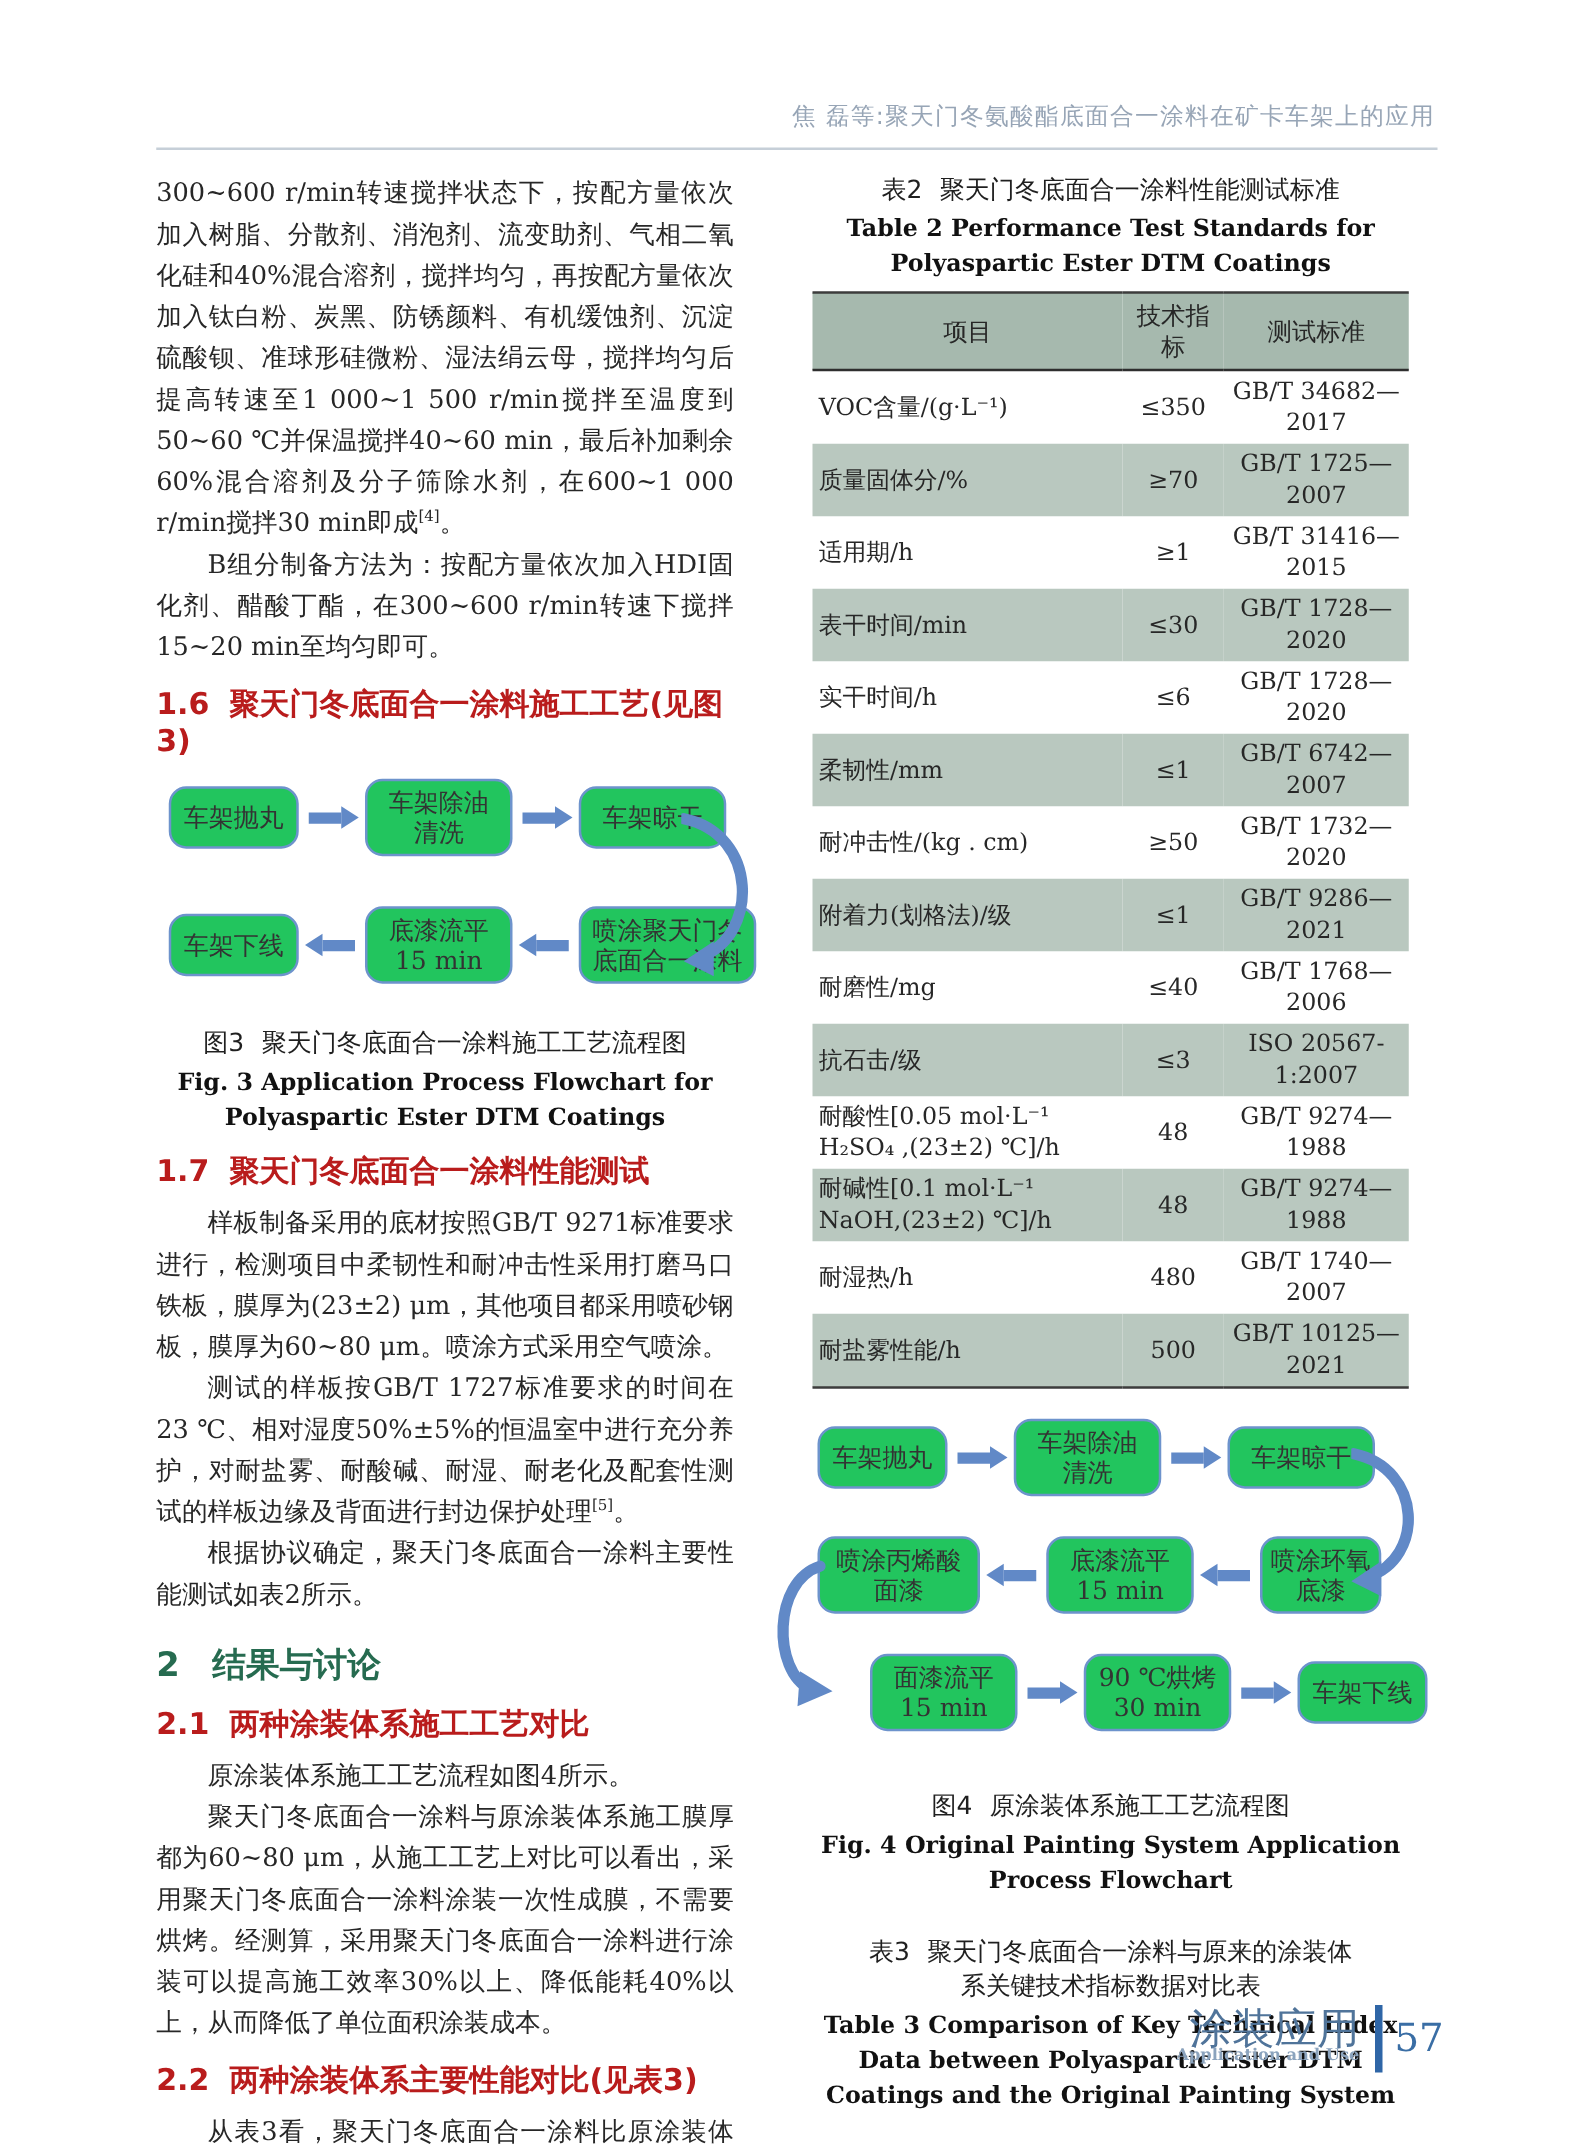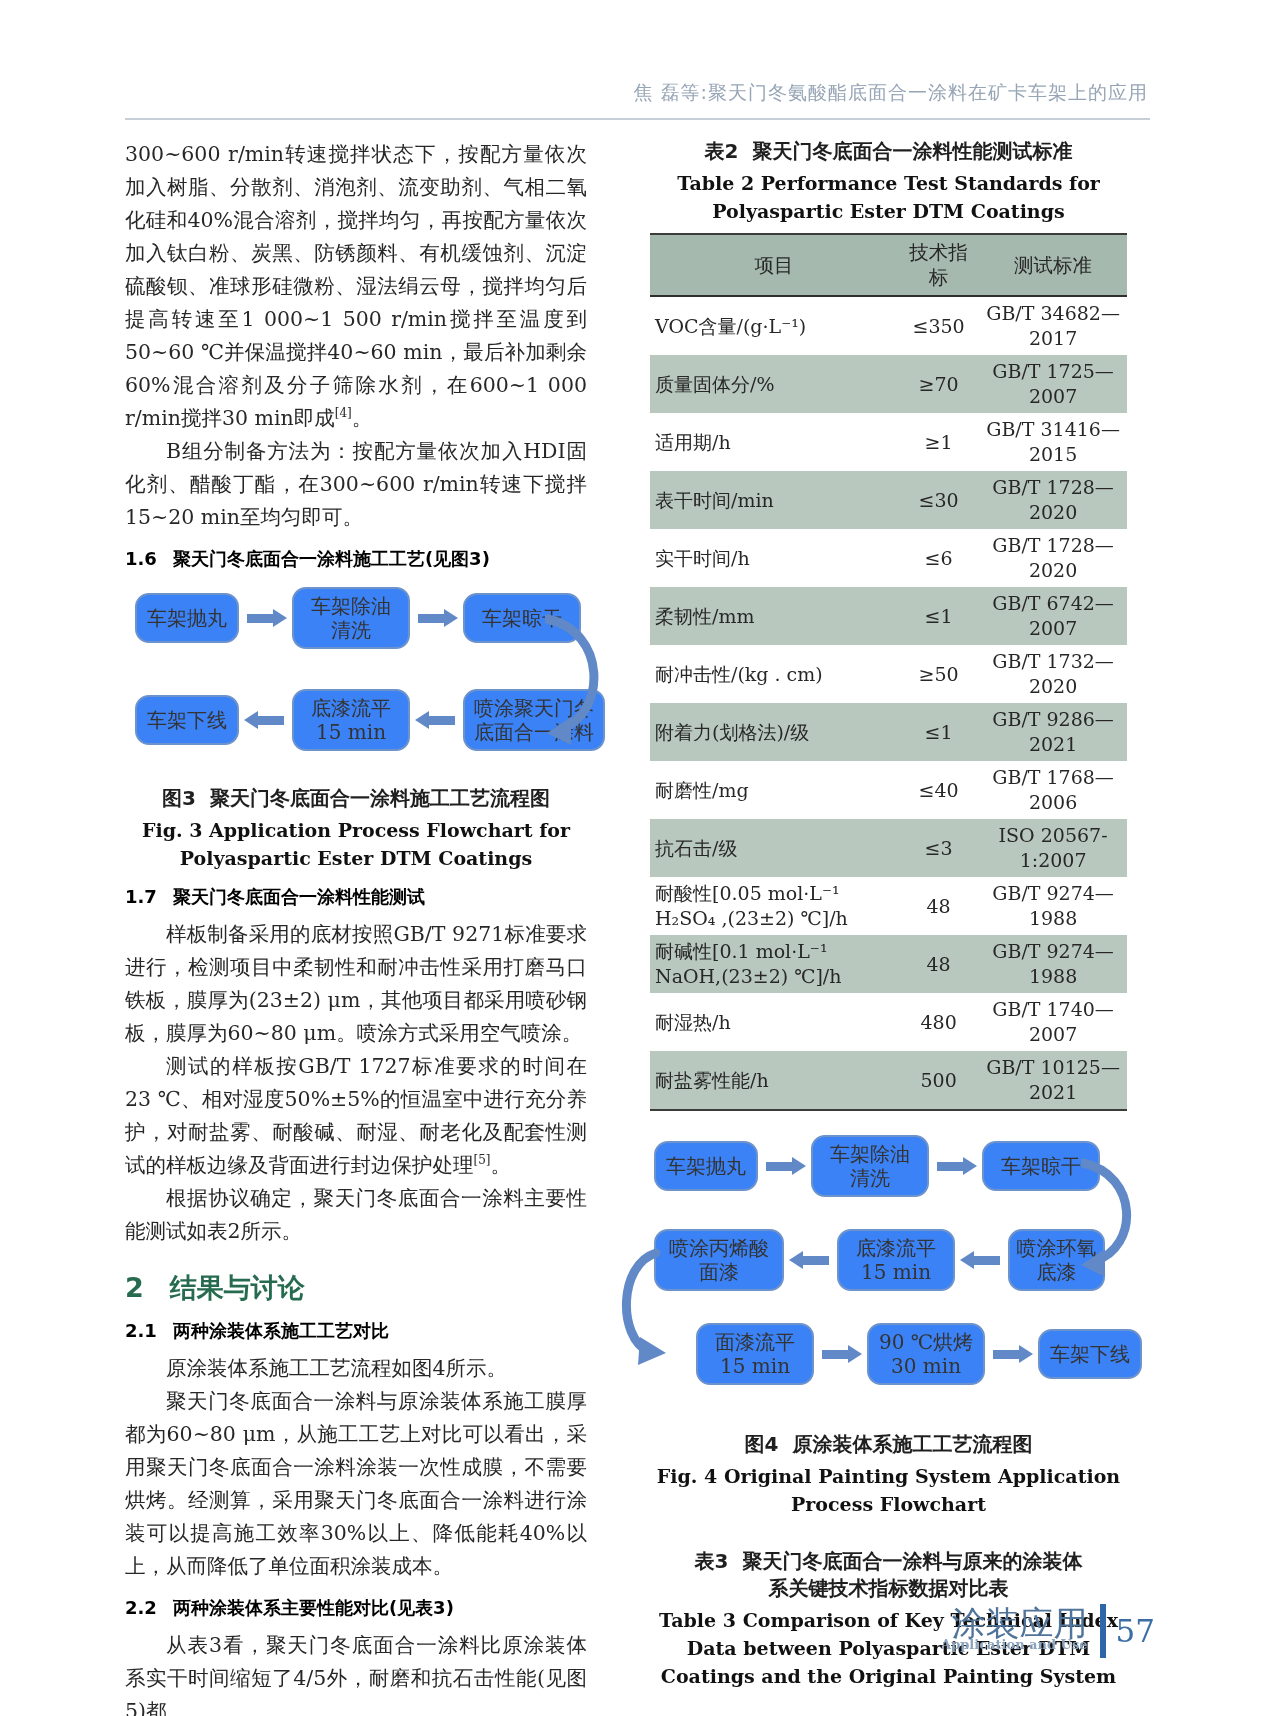--- a/index.html
+++ b/index.html
@@ -11,42 +11,42 @@
         font-family:"DejaVu Sans","Liberation Sans",sans-serif;}
   .head-rule{position:absolute;top:118px;left:125px;right:125px;border-top:2px solid #c6cfd8;}
   
   .col-left{position:absolute;left:125px;top:138px;width:462px;}
   .col-right{position:absolute;left:650px;top:138px;width:477px;}
   
   p.body{font-size:20.5px;line-height:33px;text-align:justify;margin:0;text-indent:2em;}
   p.noindent{text-indent:0;}
   sup{font-size:12px;vertical-align:super;line-height:0;}
   
-  .h3{color:#000000;font-weight:bold;font-size:18px;margin:13px 0 9px;
+  .h3{color:#b91c1c;font-weight:bold;font-size:24px;margin:13px 0 9px;
       font-family:"DejaVu Sans","Liberation Sans",sans-serif;}
   .h3 .hnum{margin-right:16px;}
   .h1{color:#266b50;font-weight:bold;font-size:27px;margin:22px 0 12px;
       font-family:"DejaVu Sans","Liberation Sans",sans-serif;}
   .h1 .hnum{margin-right:26px;}
   
   .flow{position:relative;margin:16px 0 6px;}
   .flow-row{display:flex;align-items:center;}
-  .fbox{border:2px solid #6d93cc;border-radius:14px;background:#3b82f6;display:flex;align-items:center;
+  .fbox{border:2px solid #6d93cc;border-radius:14px;background:#22c55e;display:flex;align-items:center;
         justify-content:center;text-align:center;font-size:20px;line-height:24px;
         white-space:pre-line;padding:5px 6px;min-height:50px;box-sizing:border-box;flex:0 0 auto;color:#333;}
   .w104{width:104px;} .w112{width:97px;} .w118{width:118px;} .w130{width:130px;} .w140{width:142px;}
   .arrow-right{flex:0 0 auto;position:relative;width:26px;height:9px;background:#6189c7;margin:0 19px 0 8px;}
   .arrow-right::after{content:"";position:absolute;right:-14px;top:-5px;width:0;height:0;
         border-left:14px solid #6189c7;border-top:9.5px solid transparent;border-bottom:9.5px solid transparent;}
   .arrow-left{flex:0 0 auto;position:relative;width:26px;height:9px;background:#6189c7;margin:0 8px 0 19px;}
   .arrow-left::before{content:"";position:absolute;left:-14px;top:-5px;width:0;height:0;
         border-right:14px solid #6189c7;border-top:9.5px solid transparent;border-bottom:9.5px solid transparent;}
   .curve{position:absolute;pointer-events:none;}
   
-  .cap-cn{text-align:center;font-weight:bold;font-size:20px;margin:16px 6px 4px;
+  .cap-cn{text-align:center;font-weight:normal;font-size:20px;margin:16px 6px 4px;
       font-family:"DejaVu Sans","Liberation Sans",sans-serif;color:#1f1f1f;}
   .cap-cn .clabel{margin-right:14px;}
   .cap-en{text-align:center;font-weight:bold;font-size:19px;line-height:28px;margin:2px 4px 8px;color:#111;}
   
   table.data{border-collapse:collapse;width:100%;font-size:19px;margin-top:4px;
       border-top:2px solid #3c3c3c;border-bottom:2px solid #3c3c3c;}
   table.data th{background:#a6b9ae;font-weight:normal;font-size:19.5px;padding:5px 4px;
       border-bottom:2px solid #2e2e2e;white-space:pre-line;line-height:25px;}
   table.data td{padding:4px 5px;line-height:25px;vertical-align:middle;}
   table.data td.item{text-align:left;white-space:pre-line;}

